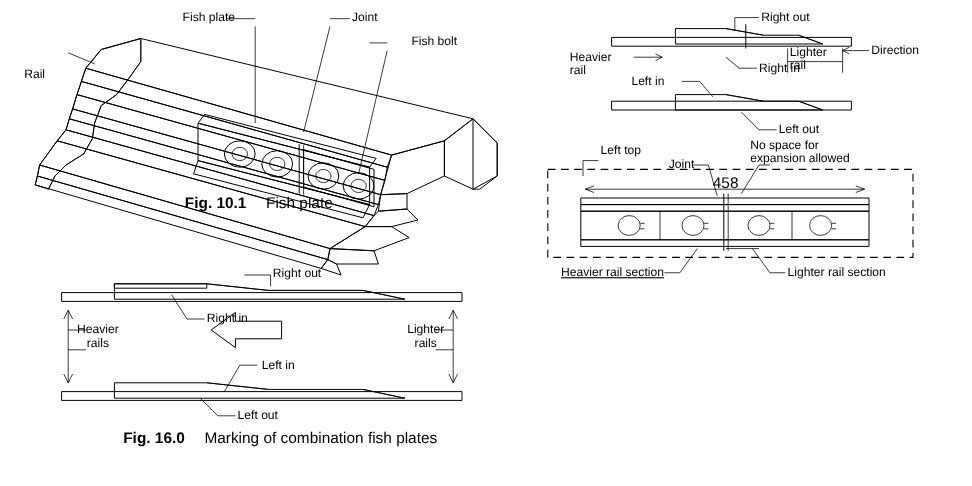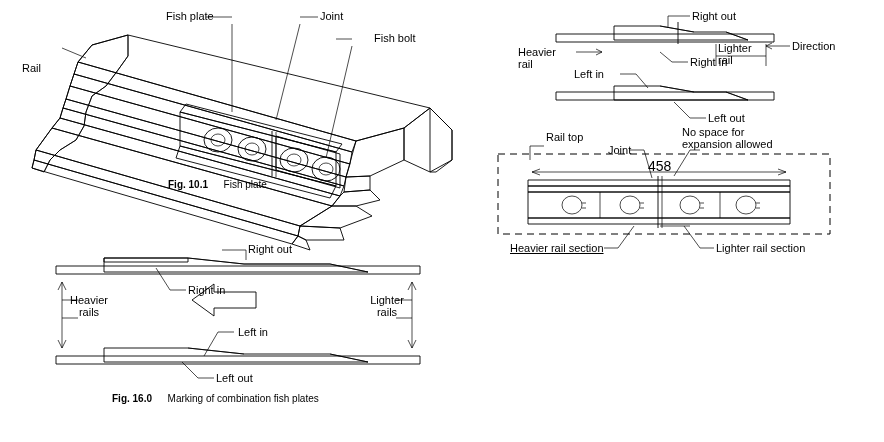--- a/index.html
+++ b/index.html
@@ -1,21 +1,21 @@
 <!DOCTYPE html>
 <html><head>
 <meta charset="utf-8">
 <style>
   html,body{margin:0;padding:0;background:#ffffff;}
   body{width:884px;height:442px;position:relative;overflow:hidden;
        font-family:"Liberation Sans", sans-serif;color:#000;}
   .stage{position:absolute;left:0;top:0;width:884px;height:442px;}
   .lbl{position:absolute;font-size:11px;line-height:12px;color:#000;white-space:nowrap;}
   .lbl.c{text-align:center;}
-  .cap{position:absolute;font-size:10px;line-height:13px;white-space:nowrap;text-align:center;}
+  .cap{position:absolute;font-size:14px;line-height:13px;white-space:nowrap;text-align:center;}
   .cap b{font-weight:bold;}
   svg{position:absolute;left:0;top:0;overflow:visible;}
   .ln{stroke:#000;stroke-width:0.9;fill:none;}
   .thin{stroke:#000;stroke-width:0.7;fill:none;}
   .dash{stroke:#000;stroke-width:1;fill:none;stroke-dasharray:7 5;}
 </style>
 </head>
 <body>
 
 <div class="stage">
@@ -224,21 +224,21 @@
   <div class="lbl" style="left:692px;top:10px;">Right out</div>
   <div class="lbl" style="left:518px;top:46px;white-space:pre;line-height:12px;">Heavier
 rail</div>
   <div class="lbl" style="left:690px;top:56px;">Right in</div>
   <div class="lbl" style="left:718px;top:42px;white-space:pre;line-height:12px;">Lighter
 rail</div>
   <div class="lbl" style="left:792px;top:40px;">Direction</div>
   <div class="lbl" style="left:574px;top:68px;">Left in</div>
   <div class="lbl" style="left:708px;top:112px;">Left out</div>
 
-  <div class="lbl" style="left:546px;top:131px;">Rail top</div>
+  <div class="lbl" style="left:546px;top:131px;">Left top</div>
   <div class="lbl" style="left:608px;top:144px;">Joint</div>
   <div class="lbl" style="left:682px;top:126px;white-space:pre;line-height:12px;">No space for
 expansion allowed</div>
   <div class="lbl" style="left:648px;top:160px;font-size:14px;">458</div>
   <div class="lbl" style="left:510px;top:242px;text-decoration:underline;">Heavier rail section</div>
   <div class="lbl" style="left:716px;top:242px;">Lighter rail section</div>
 
 
 </div>
 

